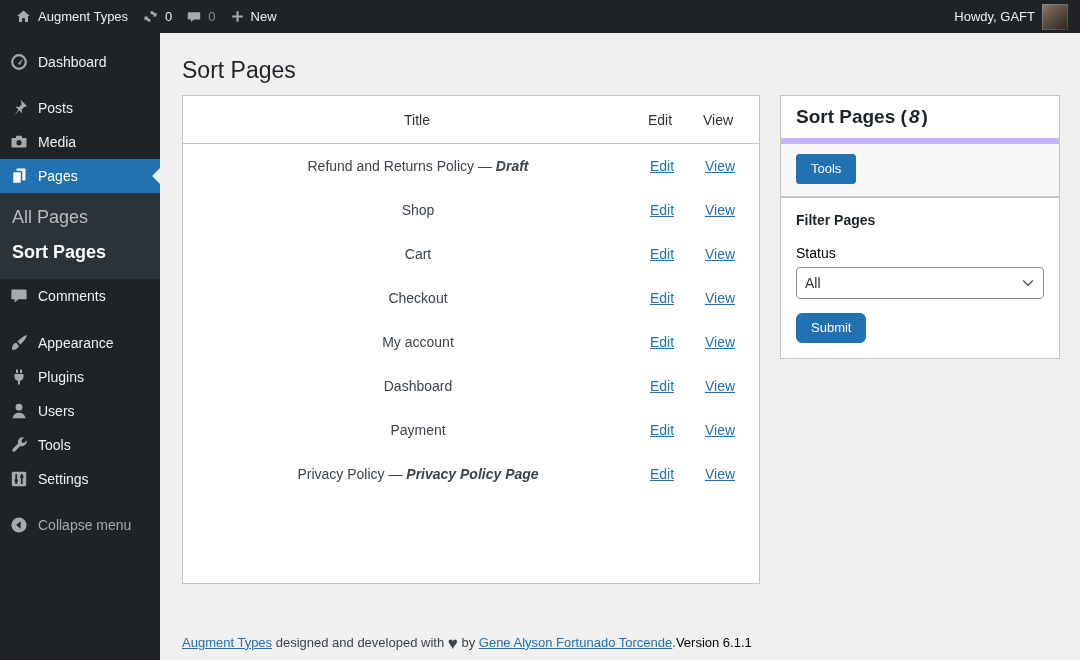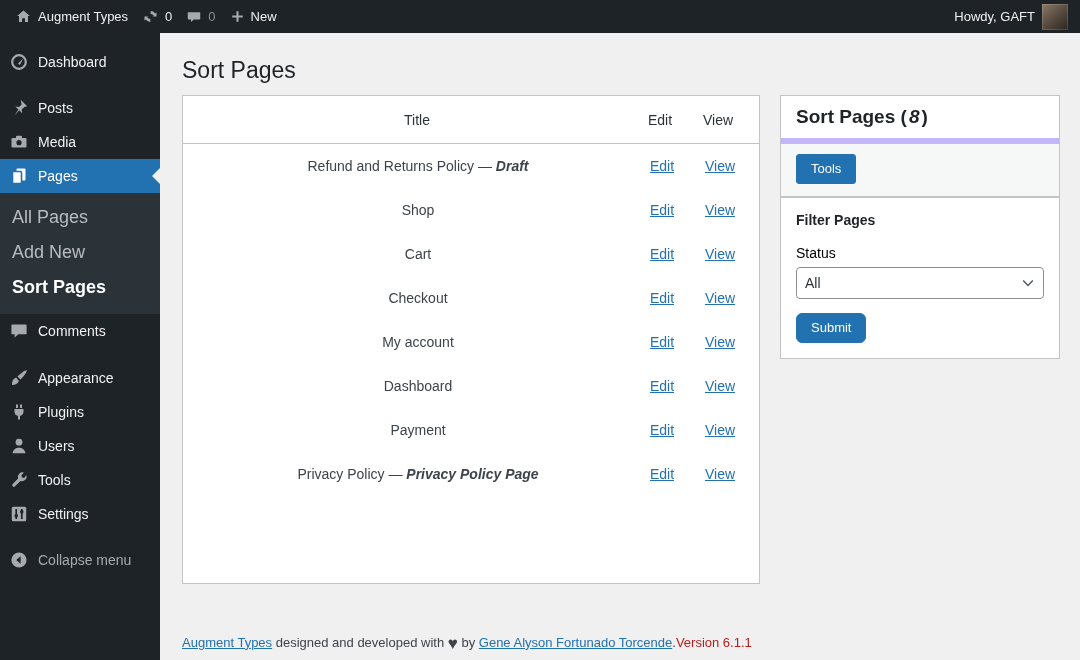--- a/index.html
+++ b/index.html
@@ -68,21 +68,21 @@
     border:1px solid #8c8f94; border-radius:4px; padding:0 28px 0 8px; appearance:none; -webkit-appearance:none;
     font-family:"Liberation Sans",sans-serif; cursor:pointer; }
   .select-chevron { position:absolute; right:8px; top:8px; pointer-events:none; }
   .filter-submit { margin-top:14px;border-radius:6px; }
 
   
   .footer { position:absolute; left:22px; right:16px; bottom:10px; display:flex; 
     align-items:center; font-size:13px; color:#3c434a; }
   .footer a { color:#2271b1; text-decoration:underline; cursor:pointer; }
   .heart { color:#3c434a; font-size:17px; line-height:13px; vertical-align:middle; }
-  .version { color:#b91c1c; }
+  .version { color:#000000; }
 </style>
 </head>
 <body>
 
 <div class="adminbar">
   <div class="ab-item">
     <span class="ab-icon">
       <svg width="17" height="17" viewBox="0 0 20 20" fill="currentColor">
           <path d="M10 2.8l7.5 6.7h-2.2v7h-3.6v-4.4H8.3v4.4H4.7v-7H2.5z"></path>
         </svg>
@@ -154,21 +154,20 @@
       <span class="mi-icon">
         <svg viewBox="0 0 20 20" width="20" height="20" fill="currentColor">
             <rect x="7.5" y="2.5" width="9" height="12" rx="1"></rect>
             <rect x="3.5" y="5.5" width="9" height="12" rx="1" stroke="#2271b1" stroke-width="1.6"></rect>
           </svg>
       </span>
       <span>Pages</span>
     </div>
     <div class="submenu">
       <span class="submenu-item">All Pages</span>
-      <span class="submenu-item">Add New</span>
       <span class="submenu-item current">Sort Pages</span>
     </div>
     <div class="menu-item">
       <span class="mi-icon">
         <svg viewBox="0 0 20 20" width="20" height="20" fill="currentColor">
             <path d="M3.3 3.5h13.4a.9.9 0 0 1 .9.9v8a.9.9 0 0 1-.9.9H9.4L5.6 16.6v-3.3H3.3a.9.9 0 0 1-.9-.9v-8a.9.9 0 0 1 .9-.9z"></path>
           </svg>
       </span>
       <span>Comments</span>
     </div>

